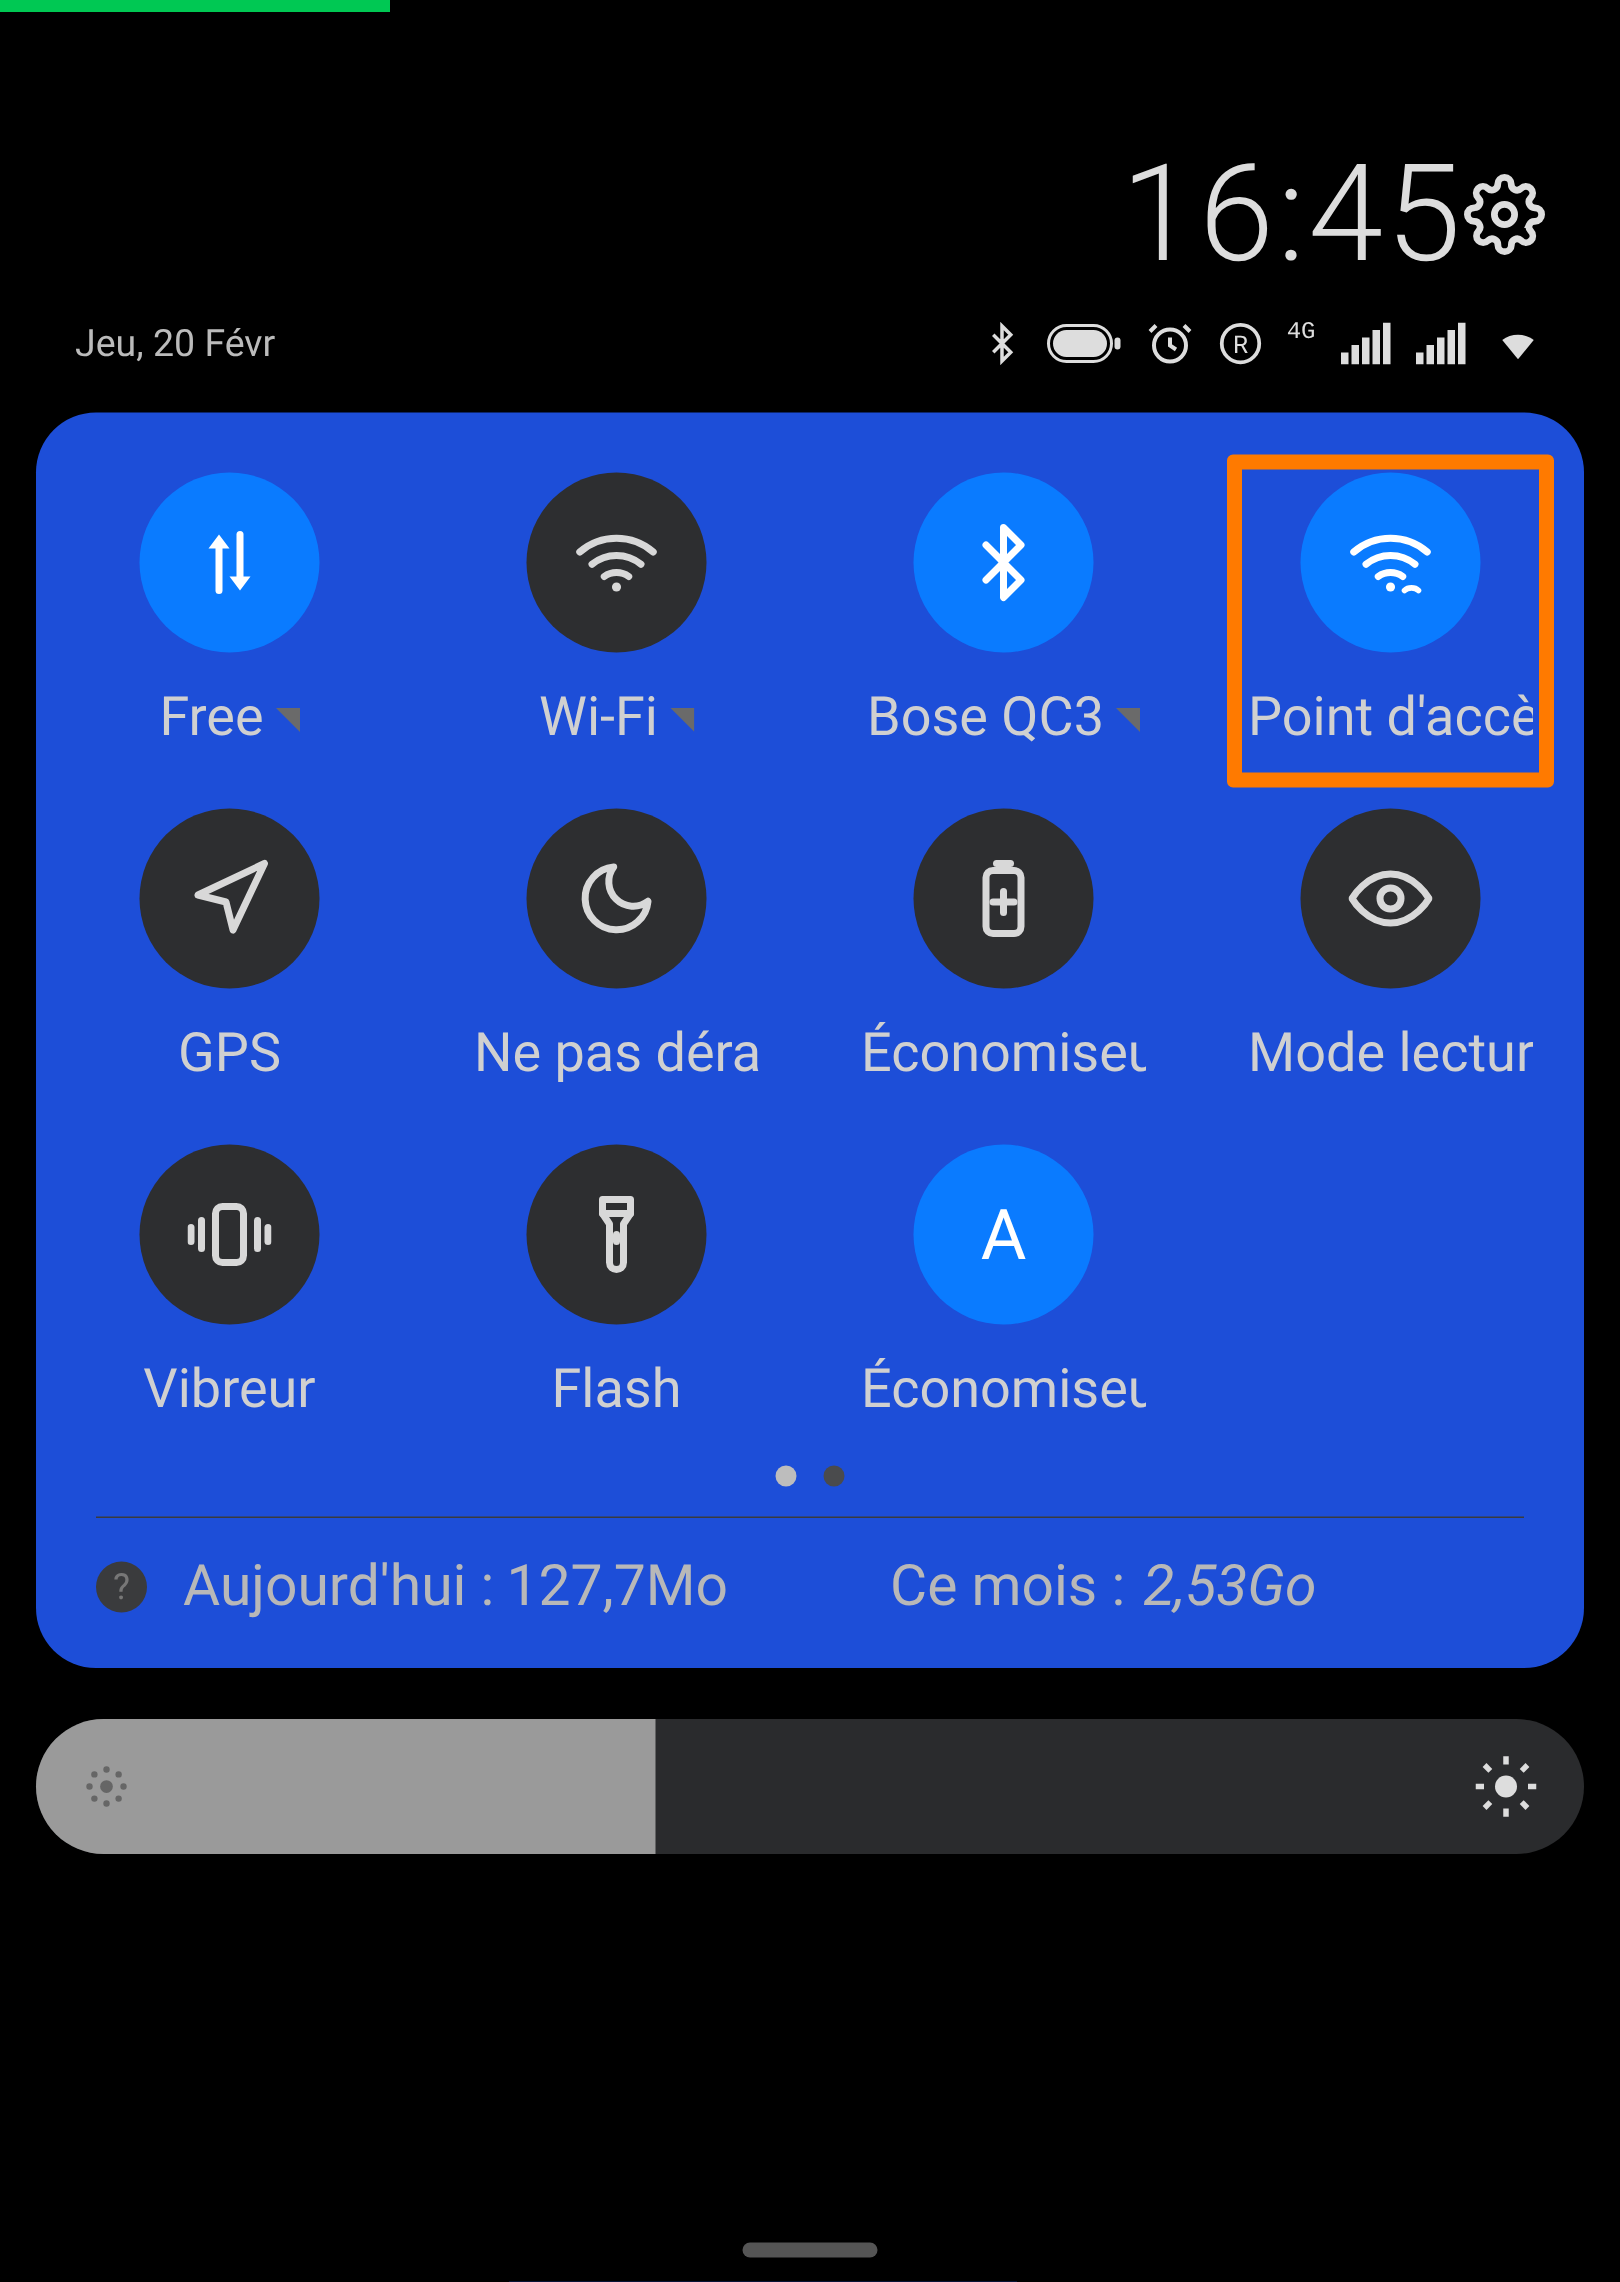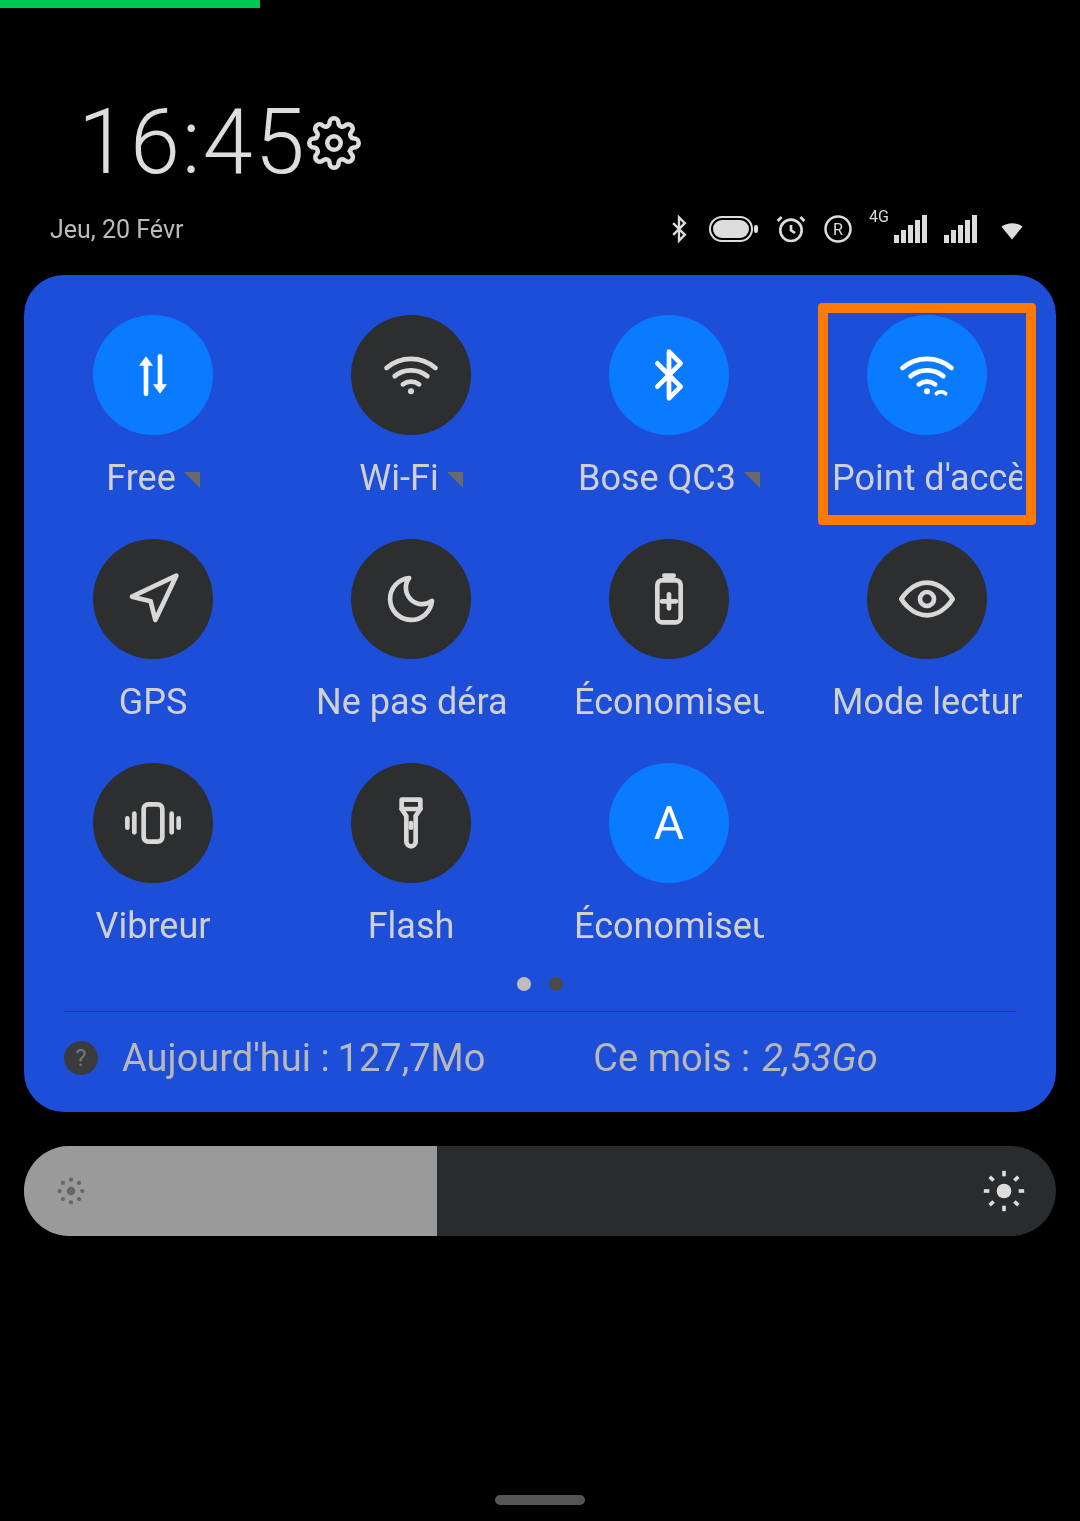--- a/index.html
+++ b/index.html
@@ -1,18 +1,18 @@
 <!DOCTYPE html>
 <html><head>
 <meta charset="utf-8">
 <style>
   * { box-sizing: border-box; margin: 0; padding: 0; }
   html, body { width: 1080px; height: 1521px; background: #000; color: #ccc; font-family: -apple-system, Roboto, "Helvetica Neue", Arial, sans-serif; overflow: hidden; }
   .top-bar { position: absolute; top: 0; left: 0; width: 260px; height: 8px; background: #00c853; }
-  .header { padding: 90px 50px 10px 78px; display: flex; justify-content: flex-start; align-items: center; }
+  .header { padding: 90px 50px 10px 49px; display: flex; justify-content: flex-end; align-items: center; }
   .clock { font-size: 90px; font-weight: 300; color: #ddd; letter-spacing: 2px; }
   .gear { color: #ddd; }
   .subheader { padding: 8px 50px 30px 50px; display: flex; justify-content: space-between; align-items: center; }
   .date { font-size: 25px; color: #bbb; }
   .status-icons { display: flex; gap: 16px; align-items: center; color: #ddd; }
   .status-icons > * { display: inline-flex; align-items: center; }
   .panel { margin: 0 24px; background: #1d4ed8; border-radius: 40px; padding: 40px 0 0 0; }
   .grid { display: grid; grid-template-columns: repeat(4, 1fr); row-gap: 40px; }
   .tile { display: flex; flex-direction: column; align-items: center; gap: 22px; padding: 0 6px; position: relative; }
   .tile .label-row { display: flex; align-items: center; gap: 8px; max-width: 200px; overflow: hidden; white-space: nowrap; font-size: 36px; color: #d0d0d0; }
@@ -71,21 +71,21 @@
           <circle cx="12" cy="13" r="8"></circle>
           <path d="M12 9v4l3 2M5 3L2 6M22 6l-3-3"></path>
         </svg>
     </span>
     <span>
       <svg width="30" height="30" viewBox="0 0 24 24" fill="none" stroke="#ddd" stroke-width="2">
           <circle cx="12" cy="12" r="10"></circle>
           <text x="12" y="17" text-anchor="middle" font-size="13" fill="#ddd" stroke="none">R</text>
         </svg>
     </span>
-    <span style="display:flex;align-items:flex-start;gap:2px;">
+    <span style="display:flex;align-items:center;gap:14px;font-family:Liberation Mono, monospace;">
       <span style="font-size:16px;color:#ddd;margin-right:3px;position:relative;top:-8px;">4G</span>
       <svg width="34" height="28" viewBox="0 0 34 28">
           <rect x="0" y="20" width="5" height="8" fill="#ddd"></rect>
           <rect x="7" y="15" width="5" height="13" fill="#ddd"></rect>
           <rect x="14" y="10" width="5" height="18" fill="#ddd"></rect>
           <rect x="21" y="5" width="5" height="23" fill="#ddd"></rect>
           <rect x="28" y="0" width="5" height="28" fill="#ddd"></rect>
         </svg>
     </span>
     <span>

